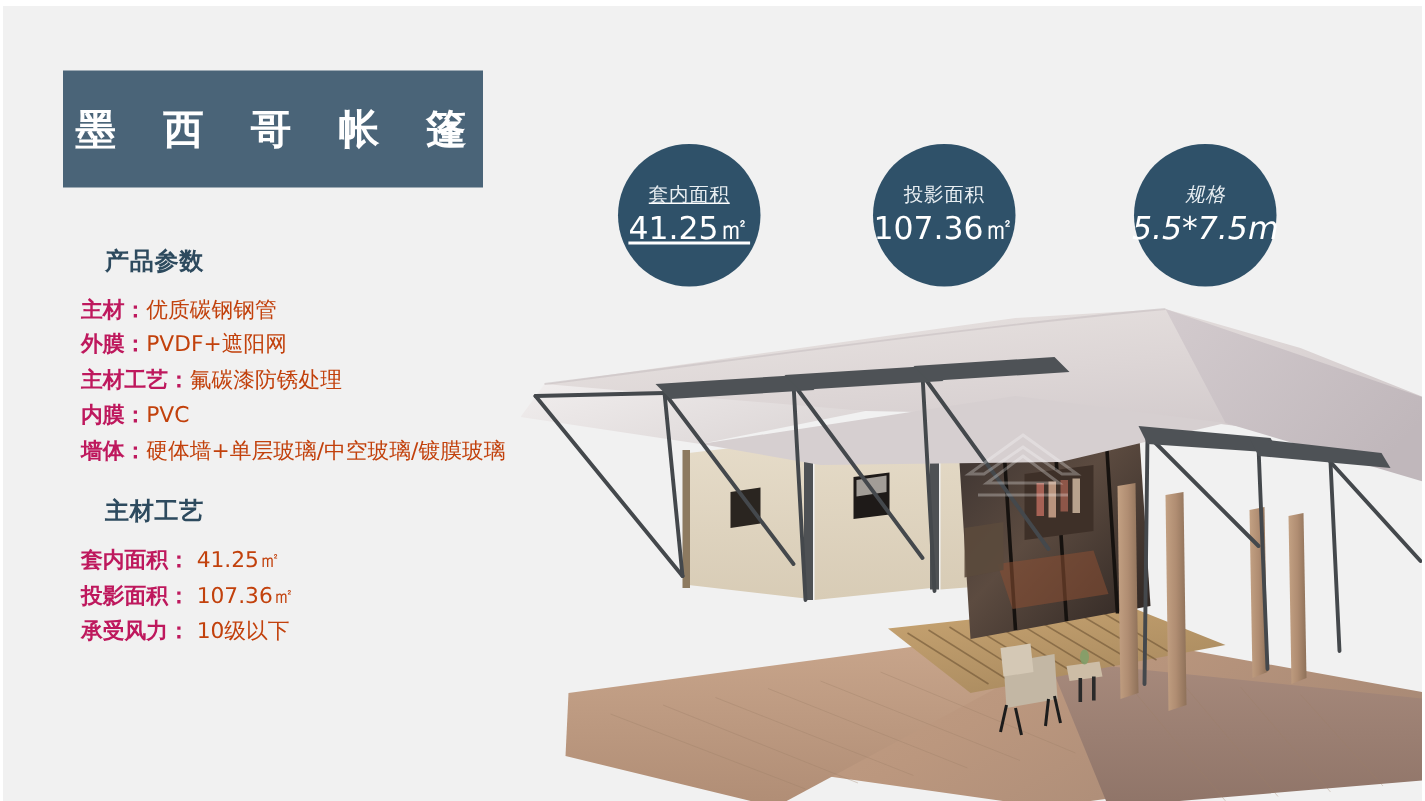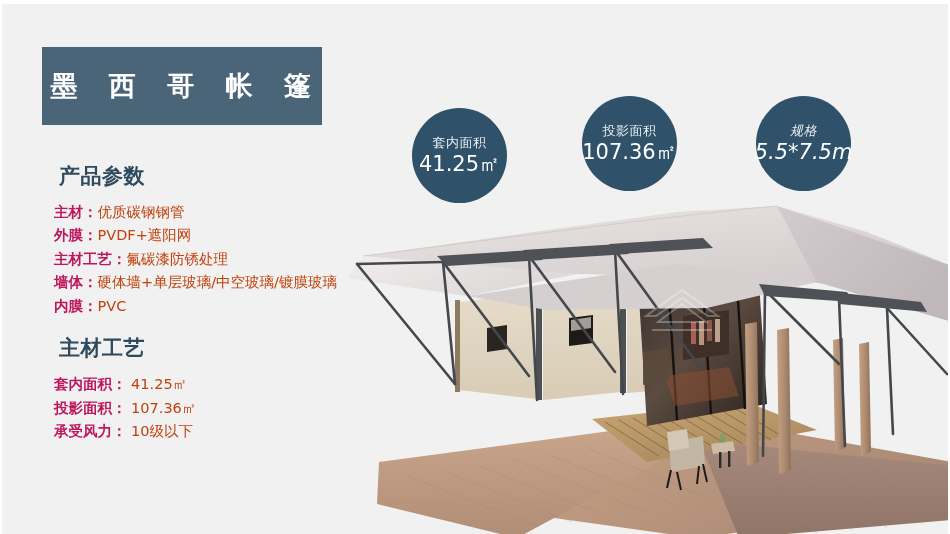--- a/index.html
+++ b/index.html
@@ -57,25 +57,25 @@
   }
 
   
   .spec-col {
     position: absolute;
     left: 52px;
     top: 162px;
     width: 330px;
   }
   .sec-head {
-    font-size: 21px;
+    font-size: 16px;
     font-weight: bold;
     color: #2d4a5e;
     line-height: 1;
-    margin: 0 0 14px 5px;
+    margin: 0 0 14px 16px;
     letter-spacing: 0.5px;
   }
   .spec-list {
     list-style: none;
     margin: 0;
     padding: 0;
   }
   .spec-row {
     font-size: 14.5px;
     line-height: 1.62;
@@ -119,21 +119,21 @@
     margin-bottom: 3px;
     color: #e8eef2;
     letter-spacing: 0.5px;
   }
   .badge .b-value {
     font-size: 21px;
     line-height: 1.05;
     color: #ffffff;
     white-space: nowrap;
   }
-  .badge.b1 { left: 0px;   top: 12px; }
+  .badge.b1 { left: 0px;   top: 0px; text-decoration: underline; }
   .badge.b2 { left: 170px; top: 0px; }
   .badge.b3 { left: 344px; top: 0px; font-style: italic; }
 
   
   .tent-art {
     position: absolute;
     left: 345px;
     top: 200px;
     width: 605px;
     height: 334px;
@@ -168,24 +168,24 @@
         <li class="spec-row">
           <span class="k">主材：</span><span class="v">优质碳钢钢管</span>
         </li>
         <li class="spec-row">
           <span class="k">外膜：</span><span class="v">PVDF+遮阳网</span>
         </li>
         <li class="spec-row">
           <span class="k">主材工艺：</span><span class="v">氟碳漆防锈处理</span>
         </li>
         <li class="spec-row">
+          <span class="k">内膜：</span><span class="v">PVC</span>
+        </li>
+        <li class="spec-row">
           <span class="k">墙体：</span><span class="v">硬体墙+单层玻璃/中空玻璃/镀膜玻璃</span>
-        </li>
-        <li class="spec-row">
-          <span class="k">内膜：</span><span class="v">PVC</span>
         </li>
       </ul>
 
       <div class="block-gap"></div>
 
       <h2 class="sec-head">主材工艺</h2>
       <ul class="spec-list">
         <li class="spec-row">
           <span class="k">套内面积：</span><span class="v"> 41.25㎡</span>
         </li>

